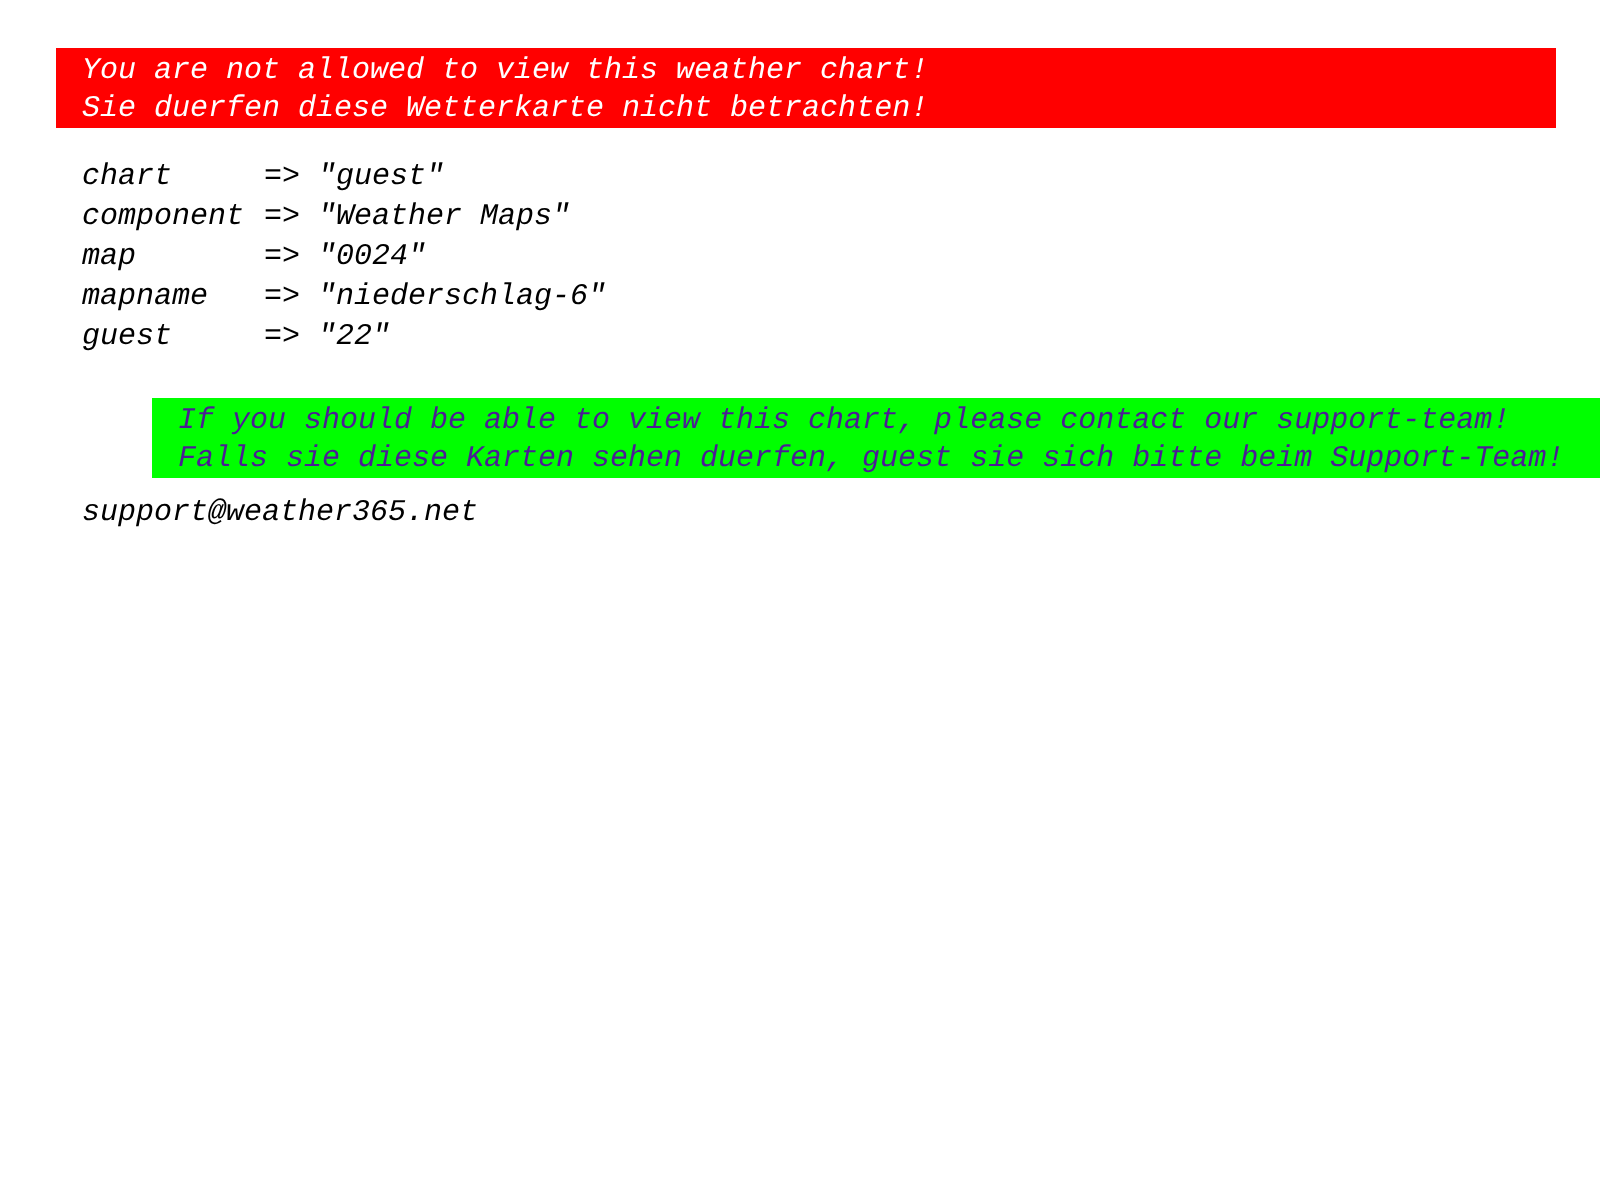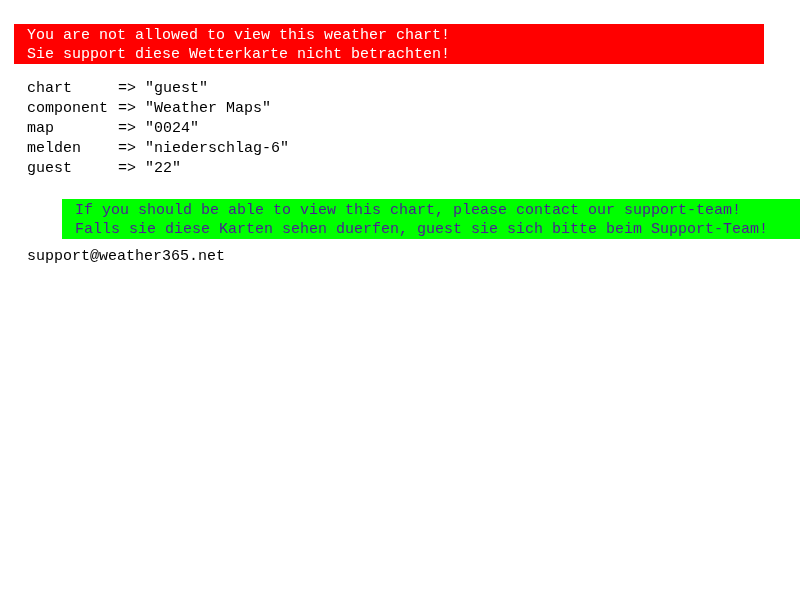--- a/index.html
+++ b/index.html
@@ -10,22 +10,23 @@
     body {
       width: 800px;
       height: 600px;
       font-family: "Liberation Mono", "DejaVu Sans Mono", monospace;
       font-size: 15px;
       color: #000000;
       overflow: hidden;
     }
     .page {
       padding-top: 24px;
-      padding-left: 14px;
+      padding-left: 28px;
       width: 750px;
+      font-style: italic;
     }
     .banner {
       width: 750px;
       height: 40px;
       box-sizing: border-box;
       padding: 2px 13px 0 13px;
       line-height: 19px;
       white-space: nowrap;
       overflow: hidden;
     }
@@ -62,35 +63,35 @@
       white-space: nowrap;
     }
   </style>
 </head>
 <body>
 
 <div class="page">
 
   <div class="banner banner-red">
     <div>You are not allowed to view this weather chart!</div>
-    <div>Sie support diese Wetterkarte nicht betrachten!</div>
+    <div>Sie duerfen diese Wetterkarte nicht betrachten!</div>
   </div>
 
   <div class="params">
     <div class="kv-row">
       <span class="kv-key">chart</span><span class="kv-arrow">=&gt;</span><span class="kv-value">"guest"</span>
     </div>
     <div class="kv-row">
       <span class="kv-key">component</span><span class="kv-arrow">=&gt;</span><span class="kv-value">"Weather Maps"</span>
     </div>
     <div class="kv-row">
       <span class="kv-key">map</span><span class="kv-arrow">=&gt;</span><span class="kv-value">"0024"</span>
     </div>
     <div class="kv-row">
-      <span class="kv-key">melden</span><span class="kv-arrow">=&gt;</span><span class="kv-value">"niederschlag-6"</span>
+      <span class="kv-key">mapname</span><span class="kv-arrow">=&gt;</span><span class="kv-value">"niederschlag-6"</span>
     </div>
     <div class="kv-row">
       <span class="kv-key">guest</span><span class="kv-arrow">=&gt;</span><span class="kv-value">"22"</span>
     </div>
   </div>
 
   <div class="banner banner-green">
     <div>If you should be able to view this chart, please contact our support-team!</div>
     <div>Falls sie diese Karten sehen duerfen, guest sie sich bitte beim Support-Team!</div>
   </div>

